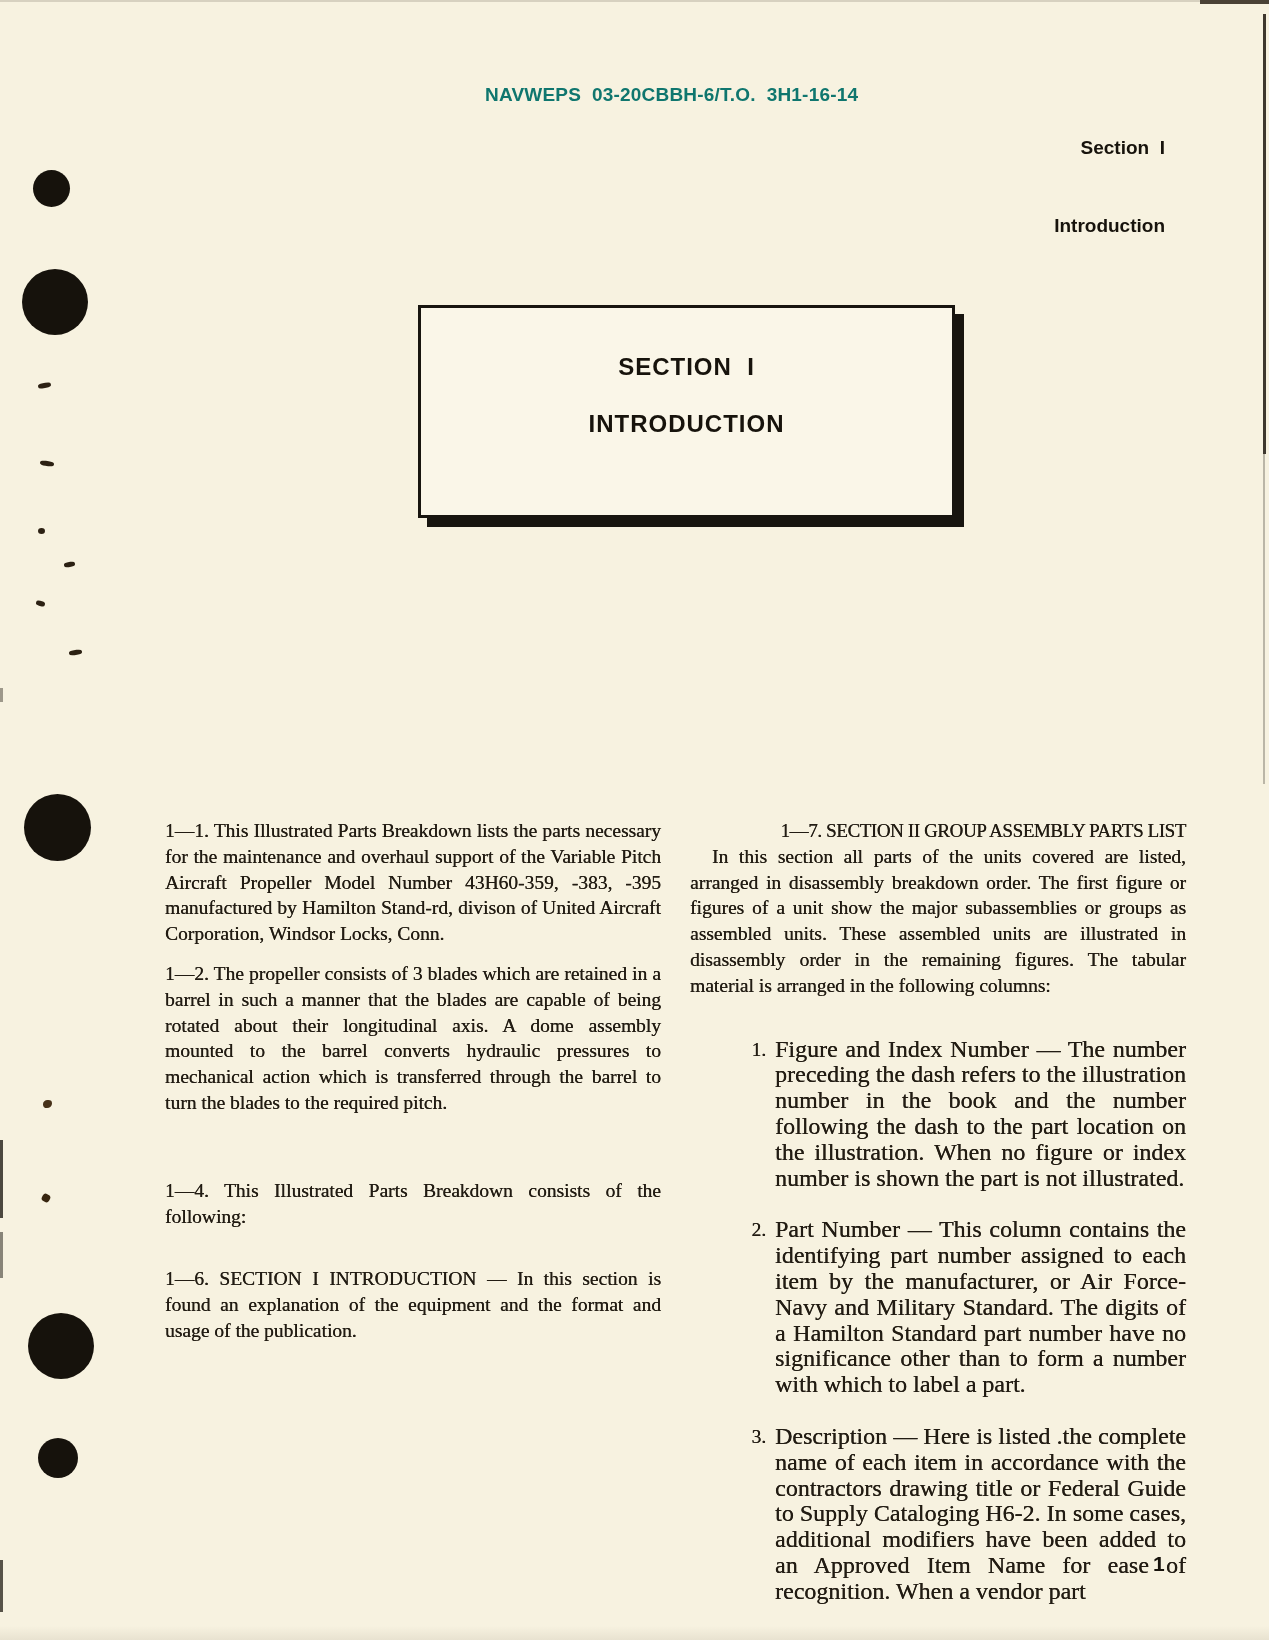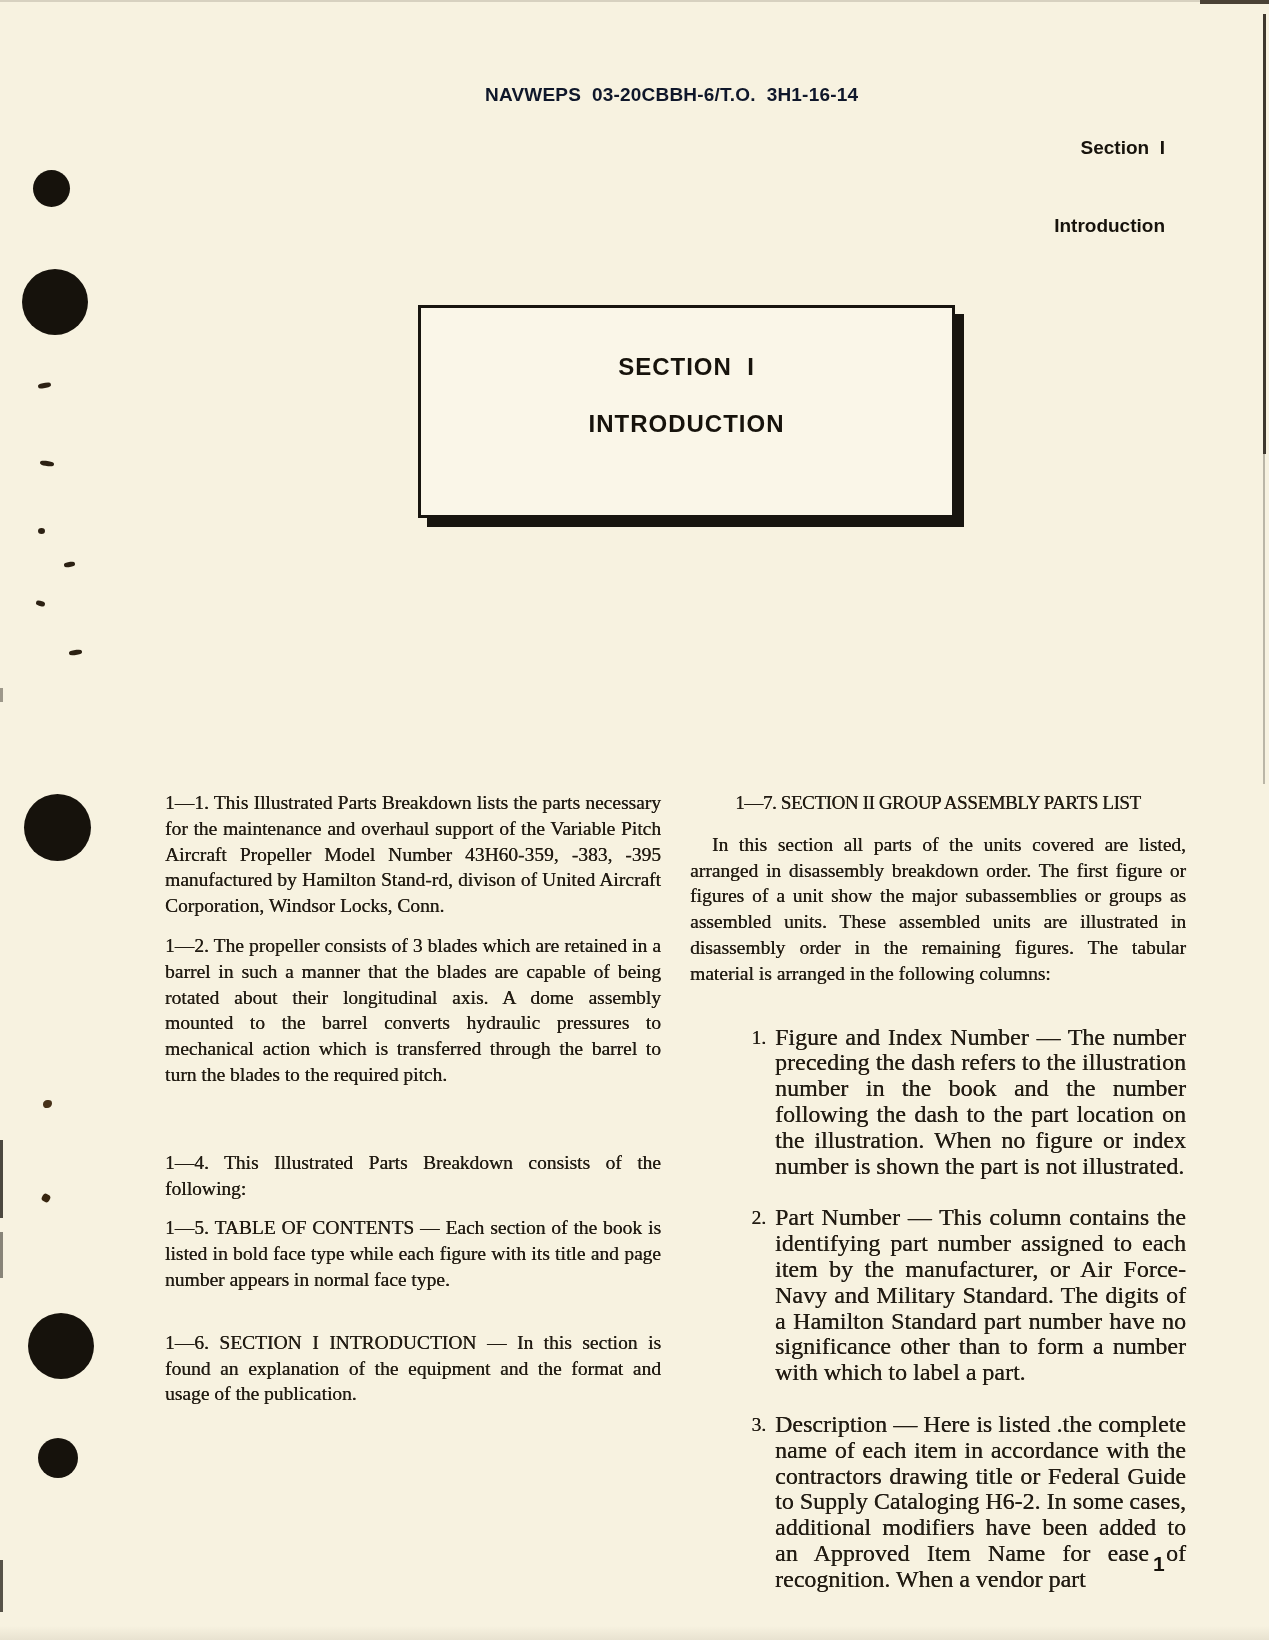--- a/index.html
+++ b/index.html
@@ -42,21 +42,21 @@
   .mark-4 { left:64px; top:562px;  width:11px; height:5px; transform:rotate(-10deg); }
   .mark-5 { left:36px; top:601px;  width:9px;  height:5px; transform:rotate(15deg); }
   .mark-6 { left:69px; top:650px;  width:13px; height:5px; transform:rotate(-8deg); }
   .mark-7 { left:43px; top:1100px; width:9px;  height:8px; border-radius:50% 40% 55% 45%; background:#473118; }
   .mark-8 { left:42px; top:1194px; width:8px;  height:8px; transform:rotate(30deg); background:#38260f; }
 
   
   .doc-number {
     position:absolute; left:485px; top:84px;
     font-family:"Liberation Sans", sans-serif;
-    font-weight:bold; font-size:19px; color:#0f172a;
+    font-weight:bold; font-size:19px; color:#0f766e;
     white-space:pre; letter-spacing:.2px;
   }
   .section-ref {
     position:absolute; right:104px; top:83px;
     font-family:"Liberation Sans", sans-serif;
     font-weight:bold; font-size:19px; color:#17130c;
     text-align:right; line-height:26px; white-space:pre;
   }
 
   
@@ -71,36 +71,36 @@
   .box-line {
     font-family:"Liberation Sans", sans-serif;
     font-weight:bold; font-size:24px; color:#17130c;
     letter-spacing:1px; white-space:pre;
   }
   .box-line1 { margin-top:45px; }
   .box-line2 { margin-top:29px; }
 
   
   .columns {
-    position:absolute; left:165px; top:790px;
+    position:absolute; left:165px; top:818px;
     width:1022px;
     display:flex; gap:29px;
   }
   .col { flex:0 0 496px; width:496px; }
 
   .para {
     margin:0 0 14px 0;
     font-size:19.5px; line-height:25.8px;
     text-align:justify;
     text-shadow:0.25px 0 0 currentColor; 
   }
   .gap-before-lg { margin-top:62px; }
   .gap-before-sm { margin-top:37px; }
 
-  .heading-para { white-space:nowrap; font-size:19px; letter-spacing:-0.4px; margin-bottom:16px; text-align:center; }
+  .heading-para { white-space:nowrap; font-size:19px; letter-spacing:-0.4px; margin-bottom:0; text-align:right; }
   .indent { text-indent:22px; margin-bottom:33px; }
 
   ol.col-list { list-style:none; margin:38px 0 0 0; padding:0 0 0 52px; }
   ol.col-list li { display:flex; margin-bottom:26px; }
   .li-num {
     flex:0 0 24px; text-align:right; margin-right:9px;
     font-size:19.5px; line-height:25.8px;
     text-shadow:0.25px 0 0 currentColor;
   }
   .li-text {
@@ -154,21 +154,20 @@
   <div class="title-box">
     <div class="box-line box-line1">SECTION  I</div>
     <div class="box-line box-line2">INTRODUCTION</div>
   </div>
 
   <main class="columns">
     <section class="col">
       <p class="para">1—1. This Illustrated Parts Breakdown lists the parts necessary for the maintenance and overhaul support of the Variable Pitch Aircraft Propeller Model Number 43H60-359, -383, -395 manufactured by Hamilton Stand-rd, divison of United Aircraft Corporation, Windsor Locks, Conn.</p>
       <p class="para">1—2. The propeller consists of 3 blades which are retained in a barrel in such a manner that the blades are capable of being rotated about their longitudinal axis. A dome assembly mounted to the barrel converts hydraulic pressures to mechanical action which is transferred through the barrel to turn the blades to the required pitch.</p>
       <p class="para gap-before-lg">1—4. This Illustrated Parts Breakdown consists of the following:</p>
-      <p class="para">1—5. TABLE OF CONTENTS — Each section of the book is listed in bold face type while each figure with its title and page number appears in normal face type.</p>
       <p class="para gap-before-sm">1—6. SECTION I INTRODUCTION — In this section is found an explanation of the equipment and the format and usage of the publication.</p>
     </section>
 
     <section class="col">
       <p class="para heading-para">1—7. SECTION II GROUP ASSEMBLY PARTS LIST</p>
       <p class="para indent">In this section all parts of the units covered are listed, arranged in disassembly breakdown order. The first figure or figures of a unit show the major subassemblies or groups as assembled units. These assembled units are illustrated in disassembly order in the remaining figures. The tabular material is arranged in the following columns:</p>
       <ol class="col-list">
         <li>
           <span class="li-num">1.</span>
           <span class="li-text">Figure and Index Number — The number preceding the dash refers to the illustration number in the book and the number following the dash to the part location on the illustration. When no figure or index number is shown the part is not illustrated.</span>

